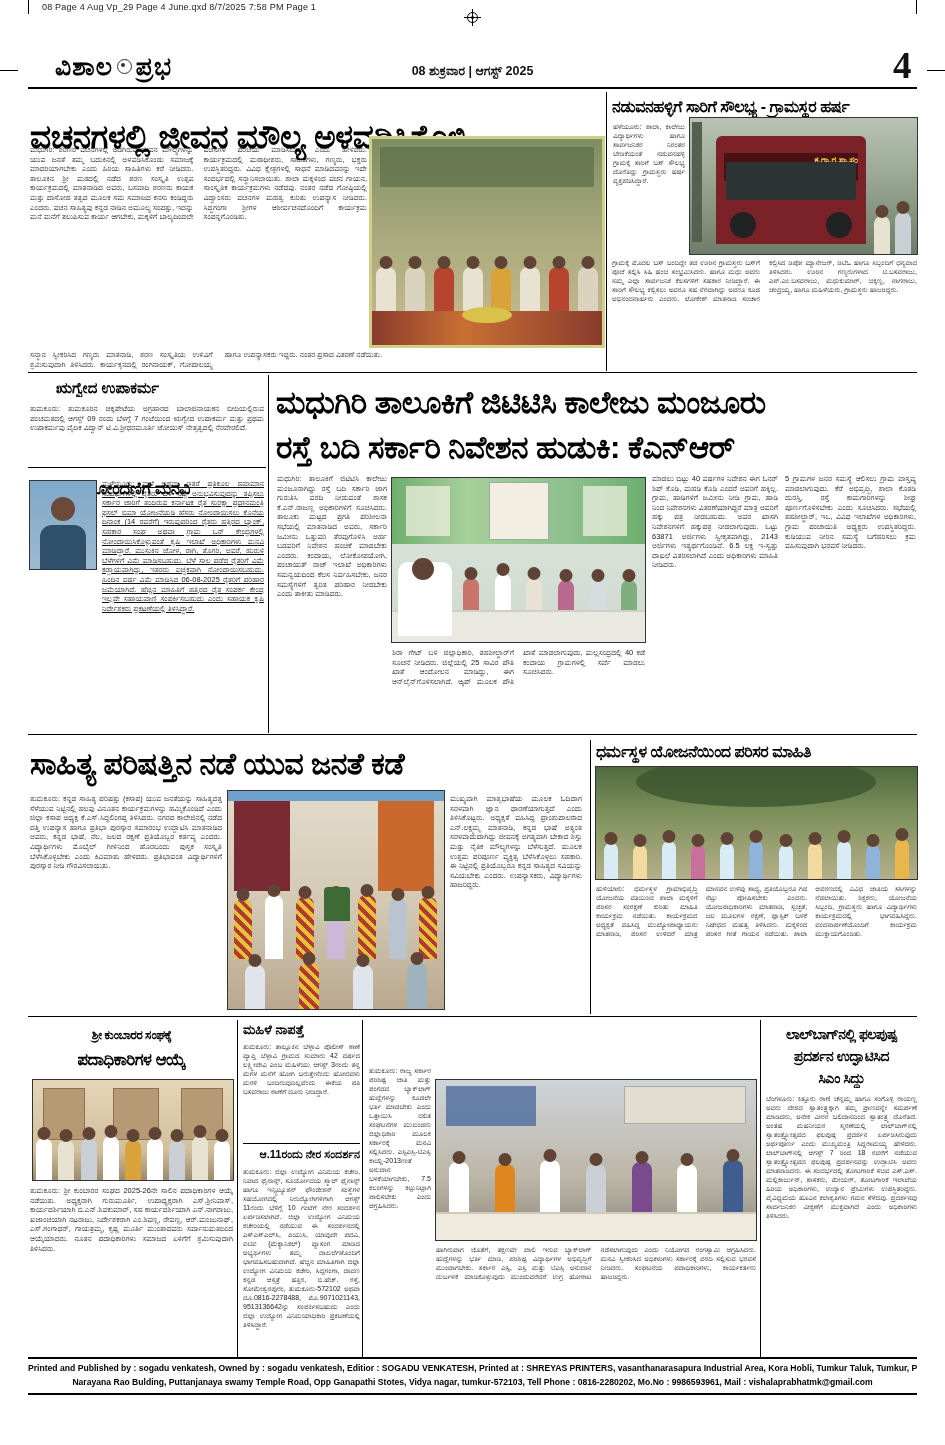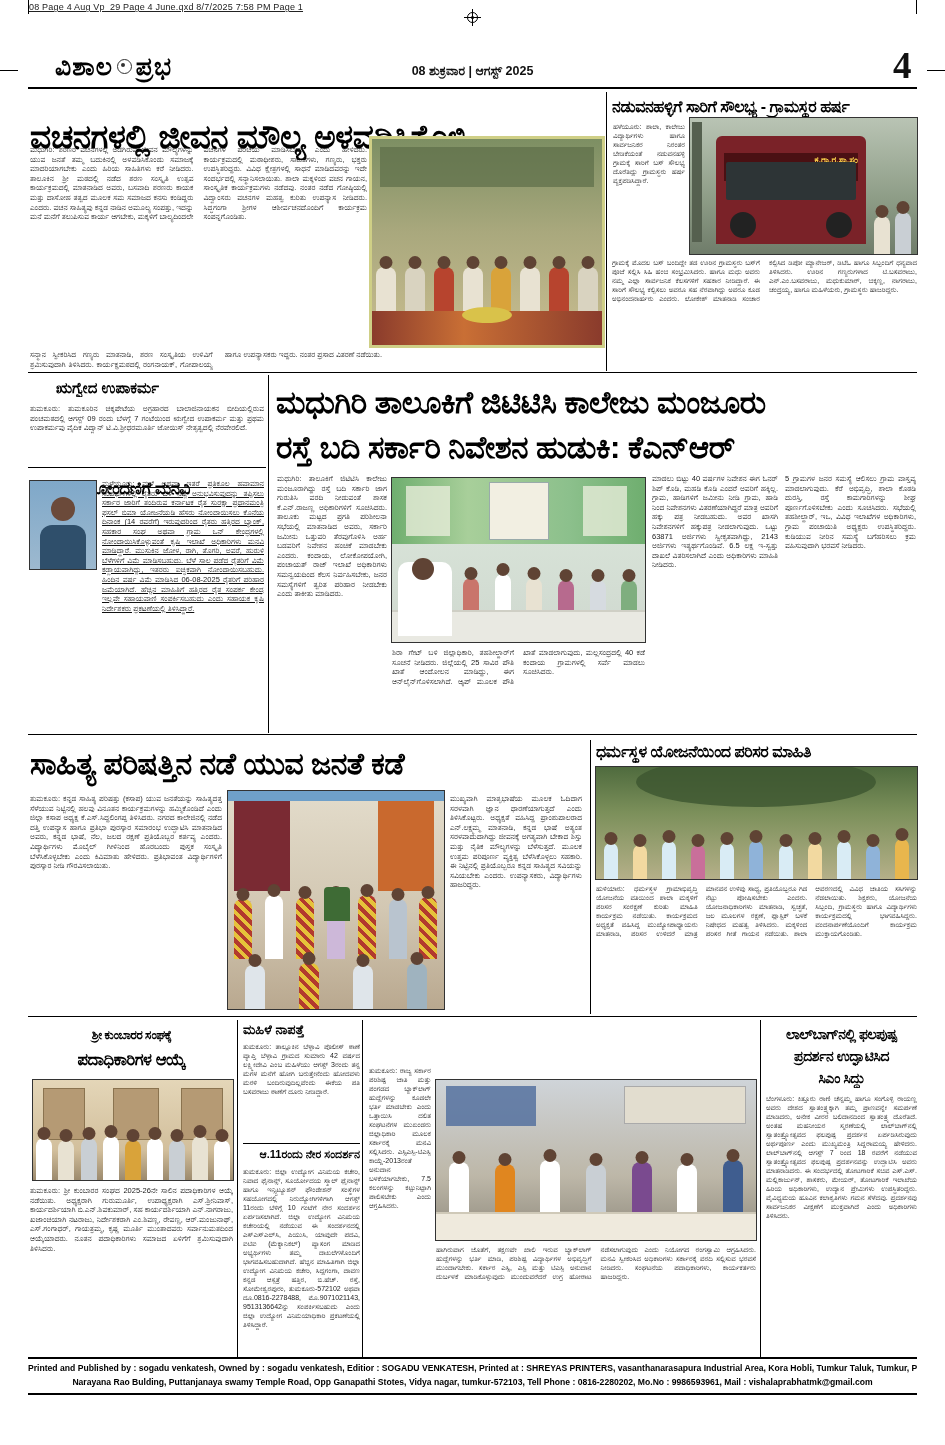--- a/index.html
+++ b/index.html
@@ -26,21 +26,21 @@
   .person::before{content:"";position:absolute;top:-11px;left:50%;transform:translateX(-50%);
                   width:13px;height:13px;border-radius:50%;background:#5f4334;}
   .cropmark{position:absolute;background:#000;}
   .footer-line{font-size:8.6px;font-weight:bold;text-align:center;color:#000;white-space:nowrap;overflow:hidden;}
 </style>
 </head>
 <body>
 
 <div class="page">
 
-  <div class="abs fileinfo" style="left:29px;top:2px;text-decoration:underline;">08 Page 4 Aug Vp_29 Page 4 June.qxd  8/7/2025  7:58 PM  Page 1</div>
+  <div class="abs fileinfo" style="left:42px;top:2px;">08 Page 4 Aug Vp_29 Page 4 June.qxd  8/7/2025  7:58 PM  Page 1</div>
   <div class="cropmark" style="left:28px;top:0;width:1px;height:14px;"></div>
   <div class="cropmark" style="left:916px;top:0;width:1px;height:14px;"></div>
   <div class="cropmark" style="left:0;top:70px;width:18px;height:1px;"></div>
   <div class="cropmark" style="left:927px;top:70px;width:18px;height:1px;"></div>
   <svg class="abs" style="left:464px;top:9px;" width="17" height="17" viewBox="0 0 17 17">
     <circle cx="8.5" cy="8.5" r="5" fill="none" stroke="#000" stroke-width="1"></circle>
     <line x1="8.5" y1="0" x2="8.5" y2="17" stroke="#000" stroke-width="1"></line>
     <line x1="0" y1="8.5" x2="17" y2="8.5" stroke="#000" stroke-width="1"></line>
     <circle cx="8.5" cy="8.5" r="1.6" fill="#000"></circle>
   </svg>
@@ -62,21 +62,21 @@
       <span class="person" style="background:#b7442e;"></span>
         <span class="person" style="background:#e8e2d2;"></span>
       <span class="person" style="background:#d9a33a;"></span>
         <span class="person" style="background:#e8e2d2;"></span>
       <span class="person" style="background:#b7442e;"></span>
         <span class="person" style="background:#d9d3c0;"></span>
     </div>
     <div style="position:absolute;left:0;right:0;bottom:0;height:34px;background:linear-gradient(90deg,#8a3b2c,#c96f35 40%,#8a3b2c);"></div>
     <div style="position:absolute;left:90px;bottom:22px;width:50px;height:16px;background:#d9c24a;border-radius:50%;"></div>
   </div>
-  <div class="abs body-txt" style="left:30px;top:350px;width:572px;height:20px;column-count:3;column-gap:12px;">ಸನ್ಮಾನ ಸ್ವೀಕರಿಸಿದ ಗಣ್ಯರು ಮಾತನಾಡಿ, ಶರಣ ಸಂಸ್ಕೃತಿಯ ಉಳಿವಿಗೆ ಶ್ರಮಿಸುವುದಾಗಿ ತಿಳಿಸಿದರು. ಕಾರ್ಯಕ್ಚಮಠದಲ್ಲಿ ರಂಗನಾಯಕ್, ಗೋಪಾಲಯ್ಯ ಹಾಗೂ ಉಪನ್ಯಾಸಕರು ಇದ್ದರು. ನಂತರ ಪ್ರಸಾದ ವಿತರಣೆ ನಡೆಯಿತು.</div>
+  <div class="abs body-txt" style="left:30px;top:350px;width:572px;height:20px;column-count:3;column-gap:12px;">ಸನ್ಮಾನ ಸ್ವೀಕರಿಸಿದ ಗಣ್ಯರು ಮಾತನಾಡಿ, ಶರಣ ಸಂಸ್ಕೃತಿಯ ಉಳಿವಿಗೆ ಶ್ರಮಿಸುವುದಾಗಿ ತಿಳಿಸಿದರು. ಕಾರ್ಯಕ್ಶನದಲ್ಲಿ ರಂಗನಾಯಕ್, ಗೋಪಾಲಯ್ಯ ಹಾಗೂ ಉಪನ್ಯಾಸಕರು ಇದ್ದರು. ನಂತರ ಪ್ರಸಾದ ವಿತರಣೆ ನಡೆಯಿತು.</div>
   <div class="vr" style="left:606px;top:92px;height:279px;"></div>
 
   <div class="abs hl" style="left:612px;top:96px;width:305px;height:22px;font-size:16px;line-height:22px;">ನಡುವನಹಳ್ಳಿಗೆ ಸಾರಿಗೆ ಸೌಲಭ್ಯ - ಗ್ರಾಮಸ್ಥರ ಹರ್ಷ</div>
   <div class="abs body-sm" style="left:613px;top:122px;width:72px;height:133px;">ಹಳೆಯೂರು: ಶಾಲಾ, ಕಾಲೇಜು ವಿದ್ಯಾರ್ಥಿಗಳು ಹಾಗೂ ಸಾರ್ವಜನಿಕರ ನಿರಂತರ ಬೇಡಿಕೆಯಂತೆ ನಡುವನಹಳ್ಳಿ ಗ್ರಾಮಕ್ಕೆ ಸಾರಿಗೆ ಬಸ್ ಸೌಲಭ್ಯ ದೊರೆತಿದ್ದು ಗ್ರಾಮಸ್ಥರು ಹರ್ಷ ವ್ಯಕ್ತಪಡಿಸಿದ್ದಾರೆ.</div>
   <div class="photo" style="left:690px;top:118px;width:227px;height:136px;background:linear-gradient(180deg,#b9c4b4 0%,#8d9c86 60%,#6f7c6a 100%);">
     <div style="position:absolute;left:26px;top:18px;width:150px;height:108px;background:#7a2228;border-radius:6px 6px 0 0;">
       <div style="position:absolute;left:8px;top:17px;right:8px;height:28px;background:#4a1013;color:#ffd84d;font-size:9px;font-weight:bold;text-align:right;line-height:14px;overflow:hidden;">ಕ.ರಾ.ರ.ಸಾ.ಸಂ</div>
       <div style="position:absolute;left:10px;top:26px;right:10px;height:38px;background:#2d3436;border-radius:2px;"></div>
       <div style="position:absolute;left:14px;bottom:6px;width:26px;height:26px;background:#222;border-radius:50%;"></div>
       <div style="position:absolute;right:14px;bottom:6px;width:26px;height:26px;background:#222;border-radius:50%;"></div>

